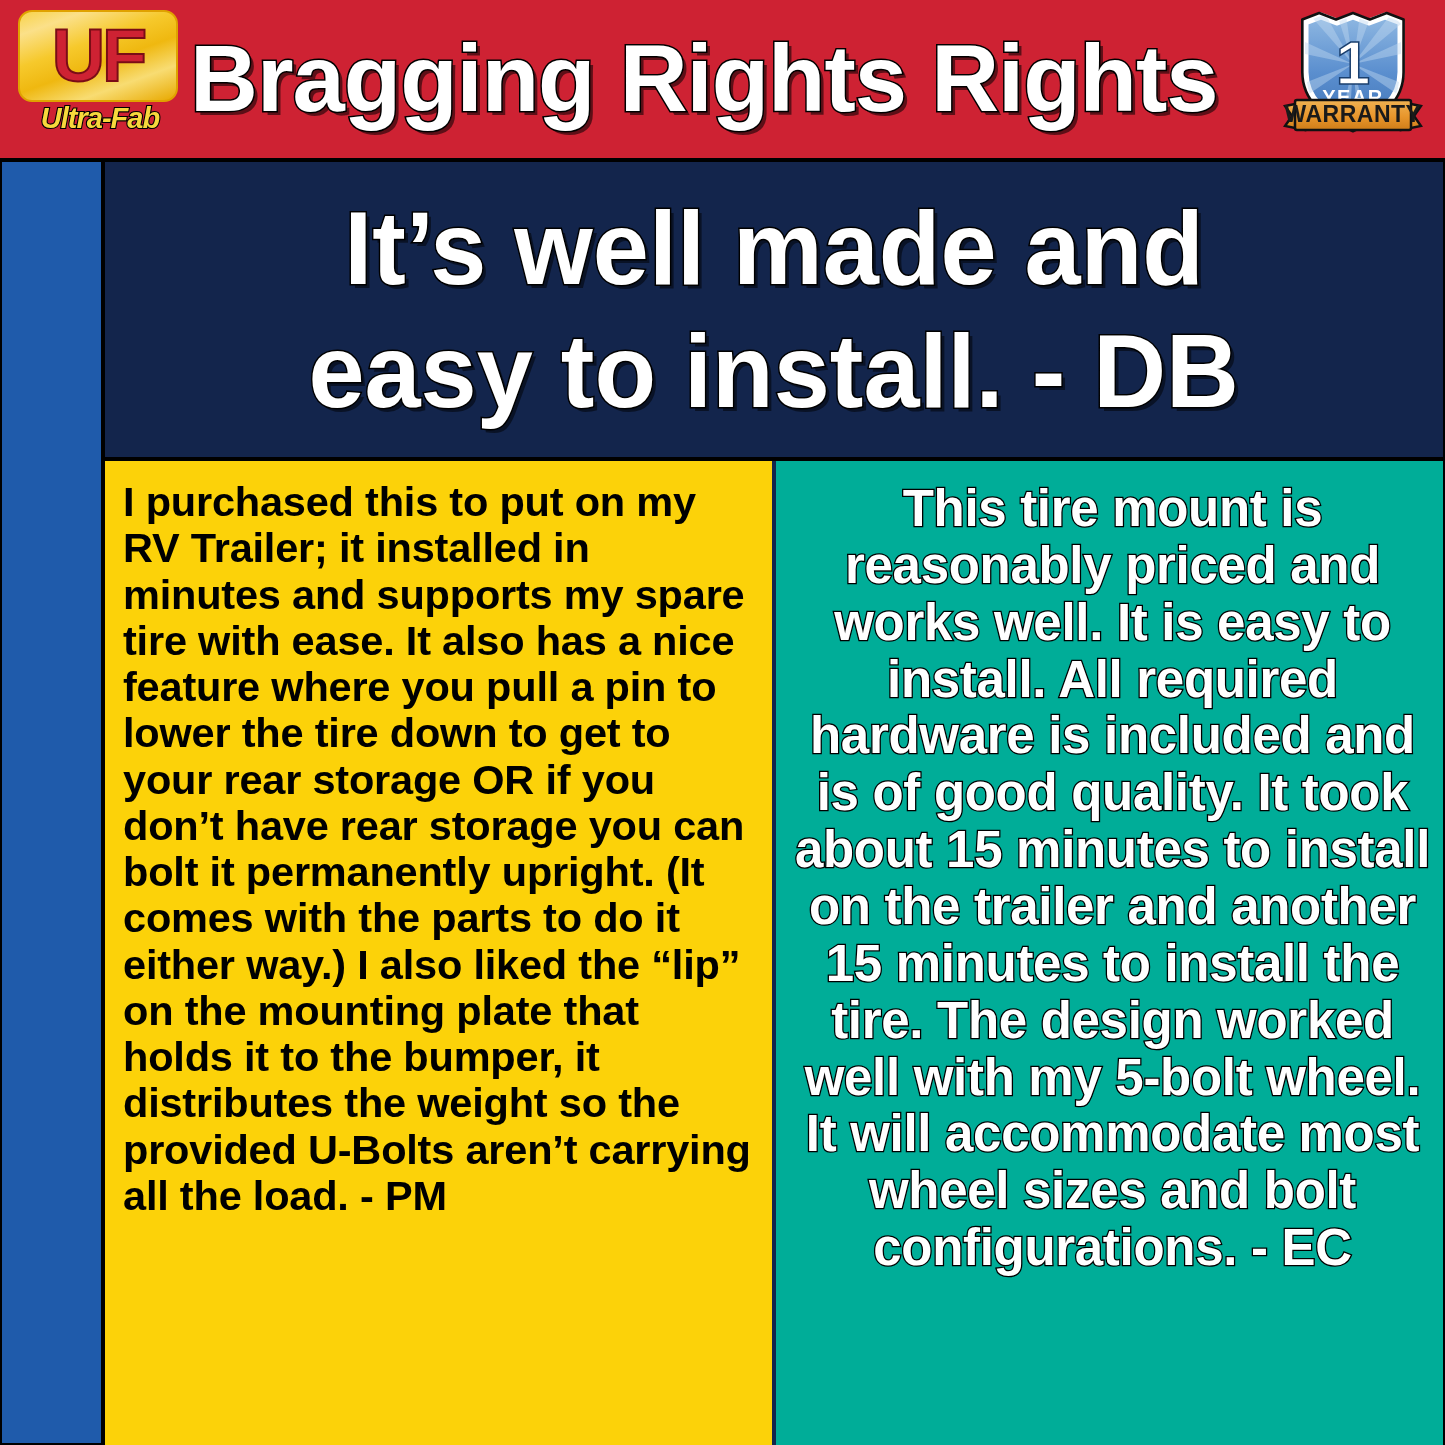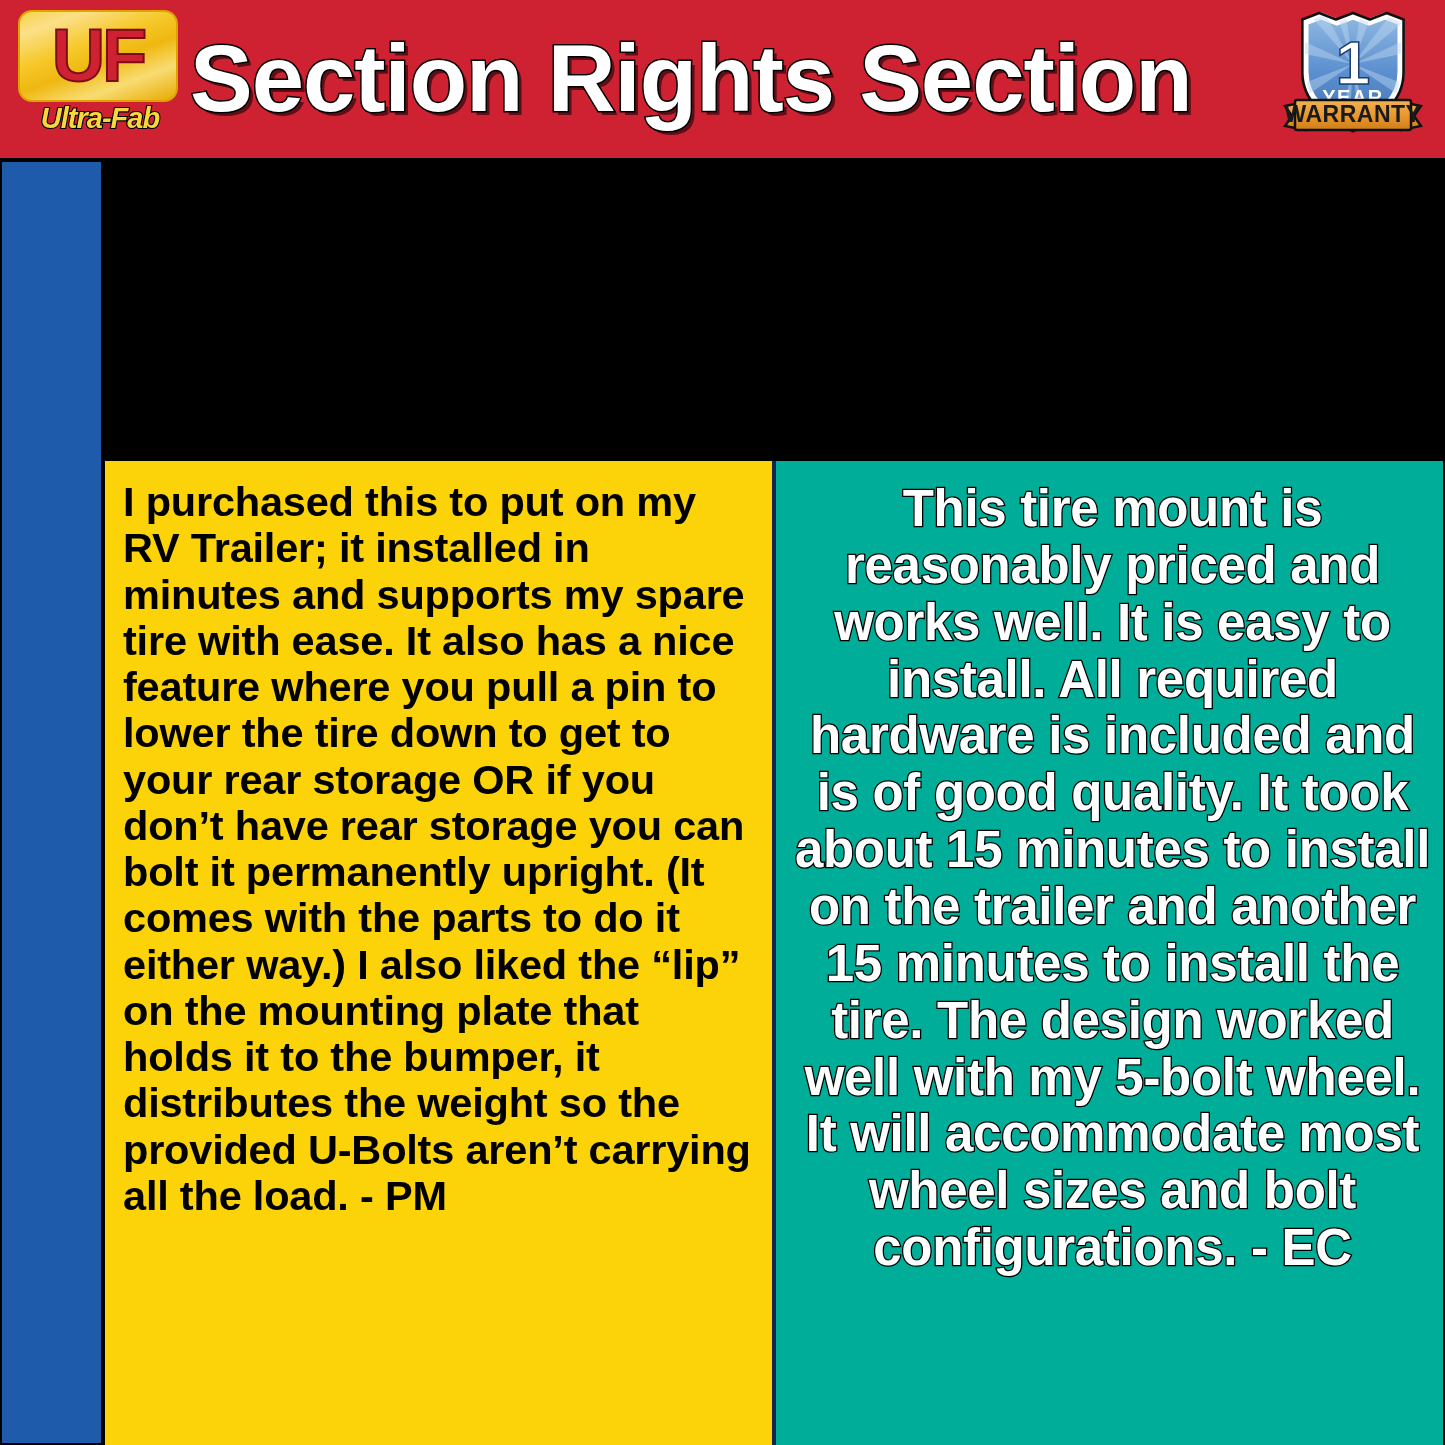--- a/index.html
+++ b/index.html
@@ -209,21 +209,21 @@
 
   <div class="header">
 
     <div class="logo-block">
       <div class="logo-badge">
         <div class="logo-uf">UF</div>
       </div>
       <div class="logo-name">Ultra-Fab</div>
     </div>
 
-    <div class="header-title">Section Rights Section</div>
+    <div class="header-title">Bragging Rights Rights</div>
 
     <div class="warranty">
       <svg width="140" height="130" viewBox="0 0 140 130" xmlns="http://www.w3.org/2000/svg">
         <defs>
           <linearGradient id="shieldGrad" x1="0" y1="0" x2="0" y2="1">
             <stop offset="0%" stop-color="#8fb8e2"></stop>
             <stop offset="50%" stop-color="#5b8fcf"></stop>
             <stop offset="100%" stop-color="#3e72b5"></stop>
           </linearGradient>
           <linearGradient id="ribbonGrad" x1="0" y1="0" x2="0" y2="1">
@@ -265,20 +265,24 @@
         <polygon points="138,98 118,94 118,122 138,118 131,108" fill="url(#ribbonGrad)" stroke="#111" stroke-width="2.5"></polygon>
 
         <rect x="12" y="92" width="116" height="30" rx="2" fill="url(#ribbonGrad)" stroke="#111111" stroke-width="2.5"></rect>
         <text x="70" y="114" text-anchor="middle" font-family="Liberation Sans, sans-serif" font-weight="bold" font-size="23" letter-spacing="0.5" fill="#1a1a1a">WARRANTY</text>
       </svg>
     </div>
   </div>
 
   <div class="blue-rail"></div>
 
+  <div class="quote-banner">
+    <div class="quote-line">It’s well made and</div>
+    <div class="quote-line">easy to install. - DB</div>
+  </div>
 
   <div class="columns">
 
     <div class="col-yellow">
       <div class="review-yellow">I purchased this to put on my RV Trailer; it installed in minutes and supports my spare tire with ease. It also has a nice feature where you pull a pin to lower the tire down to get to your rear storage OR if you don’t have rear storage you can bolt it permanently upright. (It comes with the parts to do it either way.) I also liked the “lip” on the mounting plate that holds it to the bumper, it distributes the weight so the provided U-Bolts aren’t carrying all the load. - PM</div>
     </div>
 
     <div class="col-sep"></div>
 
     <div class="col-teal">

